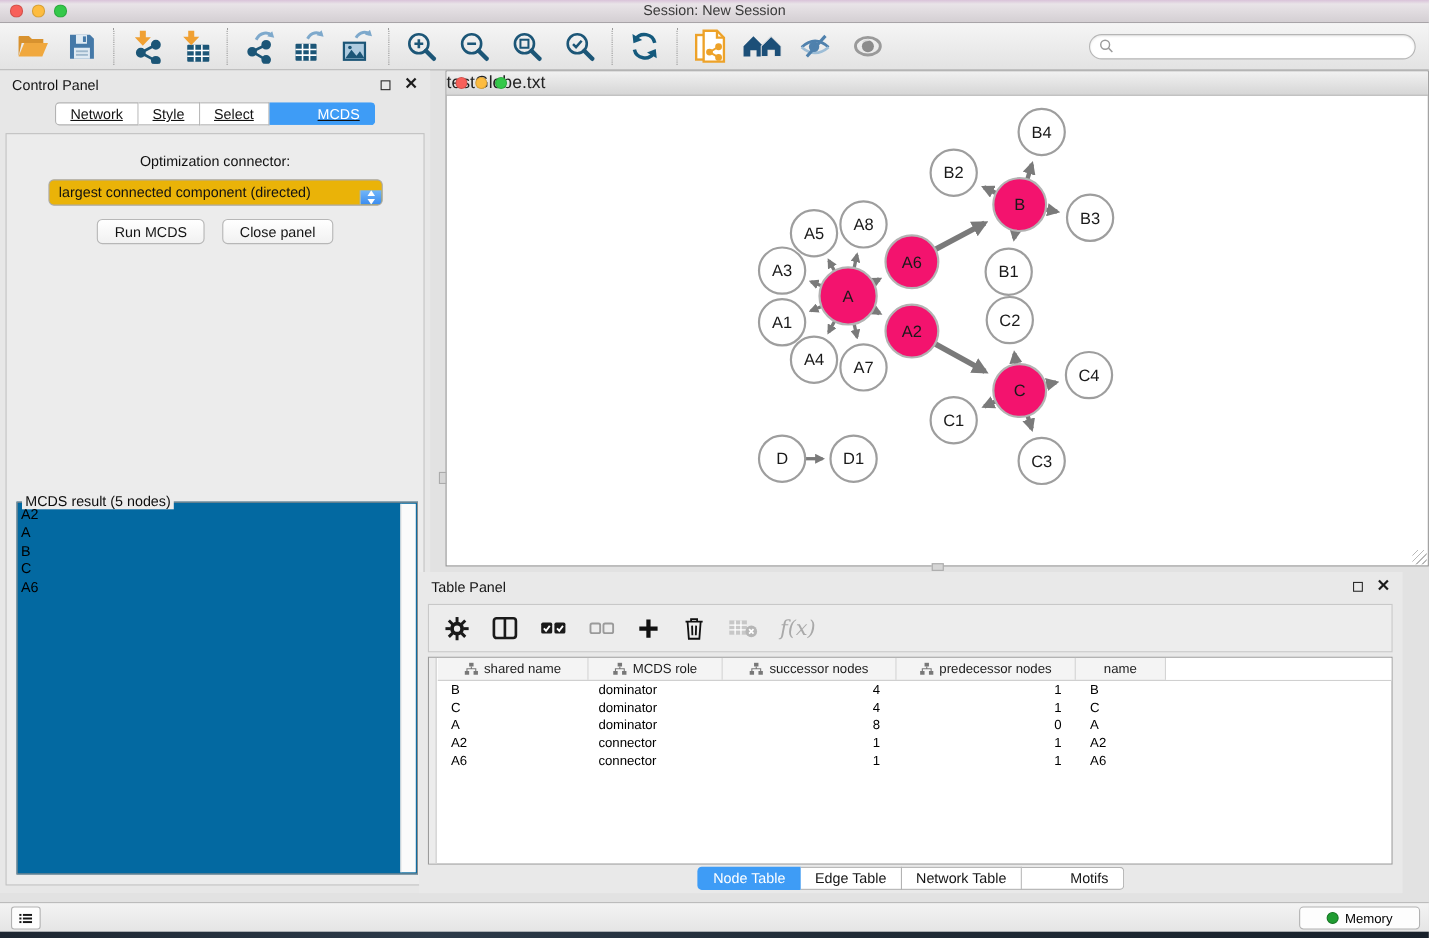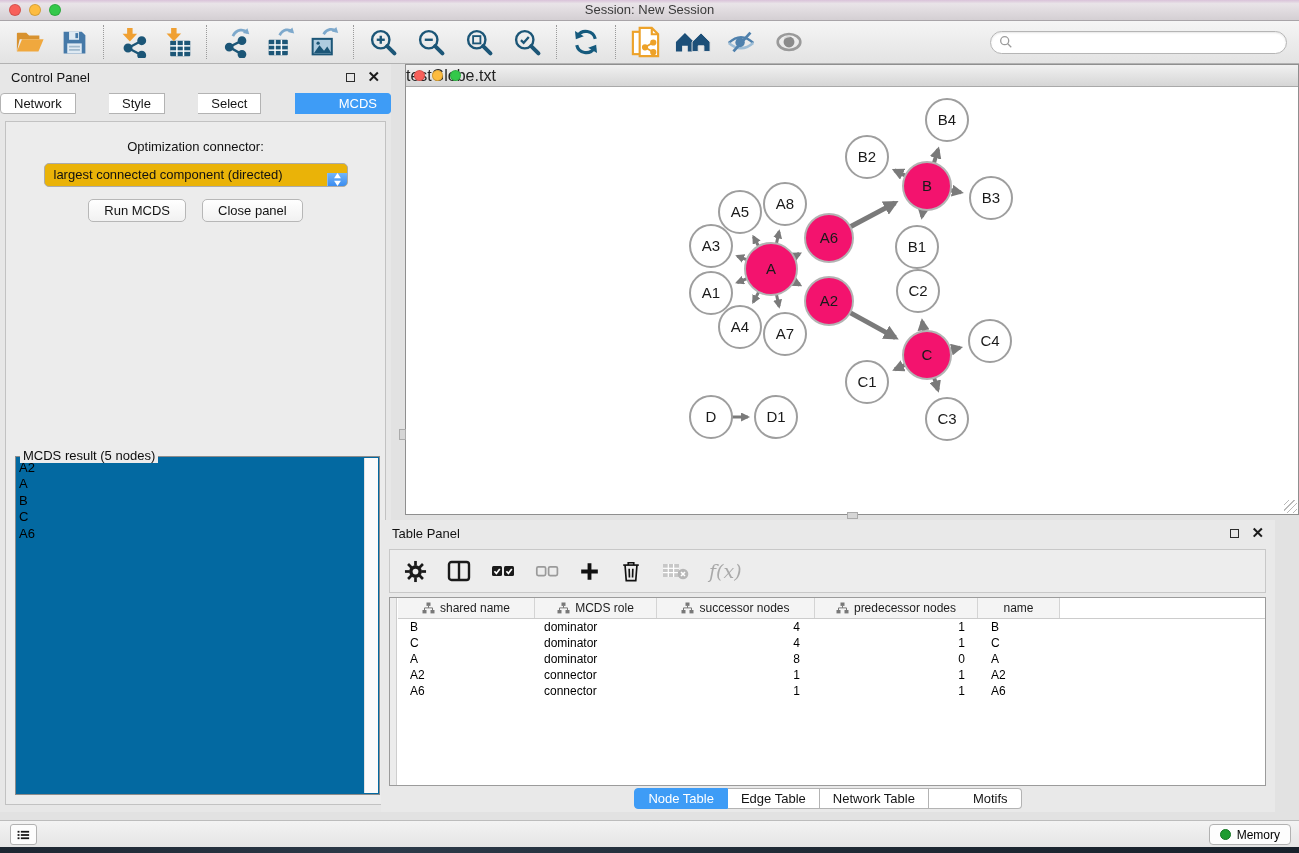--- a/index.html
+++ b/index.html
@@ -31,21 +31,21 @@
     font-family:"Liberation Sans",sans-serif; }
   
   .panel-header { height:26px; display:flex; align-items:center; padding:0 11px;
     font-size:13px; color:#131313; }
   .panel-controls { margin-left:auto; display:flex; gap:12px; align-items:center; }
   .float-box { width:9px; height:9px; border:1.6px solid #2c2c2c; display:inline-block; }
   .close-x { font-size:15px; font-weight:700; color:#1b1b1b; line-height:10px; }
   
   .control-panel { position:absolute; left:0; top:64px; width:391px; height:748px;
     background:#e7e7e7; }
-  .cp-tabs { display:flex; justify-content:space-between; margin-top:3px; }
+  .cp-tabs { display:flex; justify-content:center; margin-top:3px;text-decoration:underline; }
   .seg-tab { height:21px; line-height:19px; padding:0 13px; background:#fff;
     border:1px solid #b3b3b3; border-left-width:0; font-size:13px; color:#141414; }
   .seg-tab.first { border-left-width:1px; border-radius:4px 0 0 4px; }
   .seg-tab.last  { border-radius:0 4px 4px 0;padding-left:44px; }
   .seg-tab.active { background:#3e9cf6; border-color:#3e9cf6; color:#fff; }
   .cp-content { position:absolute; left:5px; right:5px; top:57px; bottom:7px;
     background:#ececec; border:1px solid #c2c2c2; }
   .opt-label { margin-top:17px; text-align:center; font-size:13px; }
   .combo { margin:9px auto 0; width:304px; height:24px; background:#eab308;
     border:1px solid #ababab; border-radius:5px; display:flex; align-items:flex-end;
@@ -106,21 +106,21 @@
   .tp-tabs { position:absolute; left:0; right:0; bottom:2px; height:22px;
     display:flex; justify-content:center; }
   
   .statusbar { position:absolute; left:0; top:820px; right:0; height:27px;
     background:linear-gradient(#f3f3f3,#e5e5e5); border-top:1px solid #bcbcbc; }
   .list-btn { position:absolute; left:10px; top:3px; width:27px; height:21px;
     background:#fdfdfd; border:1px solid #b2b2b2; border-radius:3px;
     display:flex; align-items:center; justify-content:center; }
   .memory-btn { position:absolute; right:8px; top:3px; height:21px;
     background:#fdfdfd; border:1px solid #b2b2b2; border-radius:4px;
-    display:flex; align-items:center; gap:6px; padding:0 10px; font-size:12px; color:#000; }
+    display:flex; align-items:center; gap:6px; padding:0 24px; font-size:12px; color:#000; }
   .mem-dot { width:11px; height:11px; border-radius:50%; background:#1f9c31;
     border:1px solid #157523; }
   .desktop-strip { position:absolute; left:0; top:847px; right:0; height:6px;
     background:linear-gradient(90deg,#1d2631,#2c3a49 30%,#202b36 60%,#18212b); }
   .icon { display:block; }
 </style>
 </head>
 <body>
 
 <div class="titlebar">

